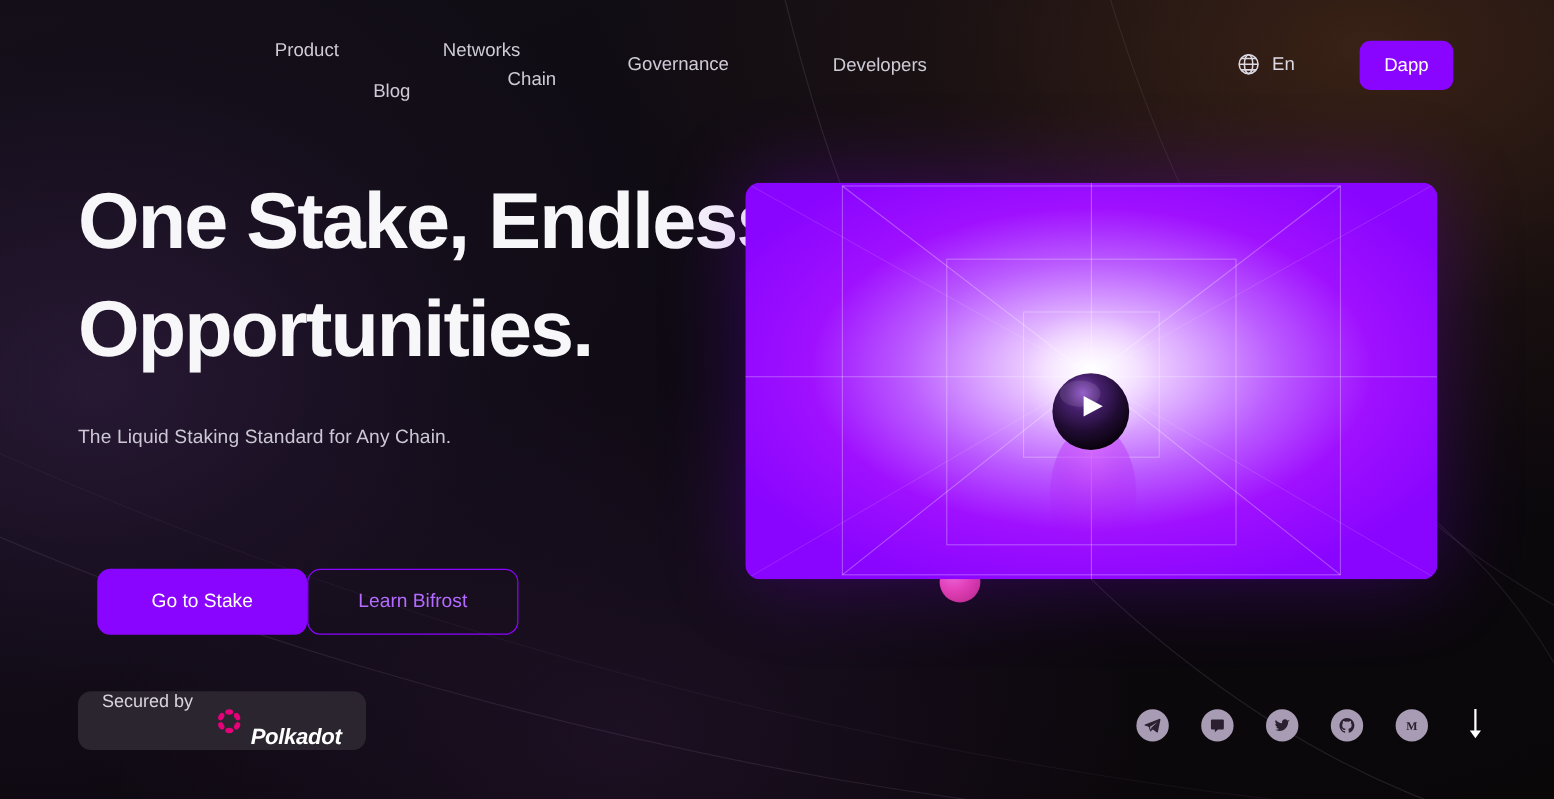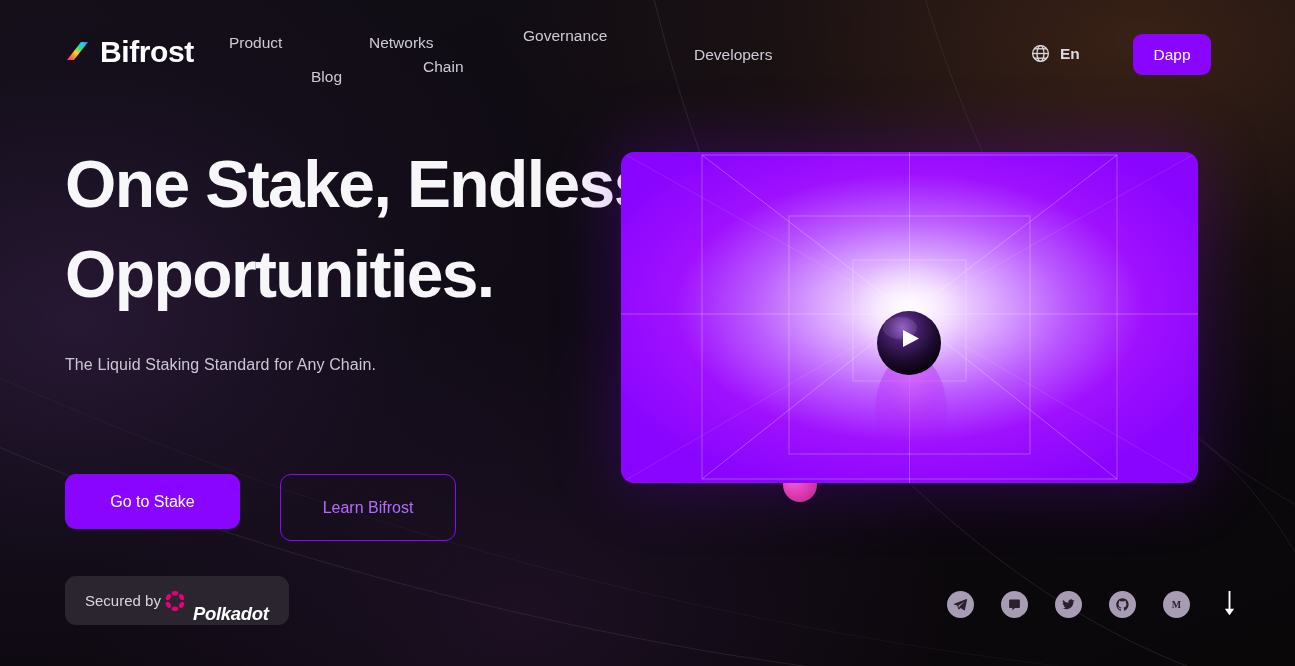--- a/index.html
+++ b/index.html
@@ -35,58 +35,58 @@
   .logo-text{
     font-size:30px; font-weight:700; letter-spacing:-0.4px; color:#ffffff;
     line-height:1;
   }
   .nav-link{
     position:absolute; font-size:15.5px; color:#cfcbd6; cursor:pointer;
     white-space:nowrap; line-height:1;
   }
   .lang{
     position:absolute; left:1030px; top:43px;
-    display:flex; align-items:center; gap:9px; cursor:pointer;font-weight:bold;
+    display:flex; align-items:center; gap:9px; cursor:pointer;
   }
   .lang-label{ font-size:15.5px; color:#ddd9e2; }
   .dapp-btn{
     position:absolute; left:1133px; top:34px;
     width:78px; height:41px; border-radius:9px;
     background:#8a05ff; border:none; color:#fff;
     font-family:inherit; font-size:15.5px; cursor:pointer;
     display:flex; align-items:center; justify-content:center;
   }
   
   .hero{ position:absolute; left:65px; top:140px; z-index:8; }
   .hero-title{
     font-size:66px; font-weight:700; line-height:1.36;
     letter-spacing:-1.6px; color:#f7f6f9;
     white-space:nowrap;
   }
   .hero-sub{
     margin-top:36px; font-size:16px; color:#cbc7d4; letter-spacing:0.1px;
   }
   
-  .cta-row{ position:absolute; left:65px; top:474px; display:flex; gap:40px; z-index:10; }
+  .cta-row{ position:absolute; left:81px; top:474px; display:flex; z-index:10; }
   .btn-primary{
     width:175px; height:55px; border-radius:11px; border:none;
     background:#8a05ff; color:#fff; font-family:inherit; font-size:16px;
     cursor:pointer;
   }
   .btn-outline{
-    width:176px; height:67px; border-radius:11px;
+    width:176px; height:55px; border-radius:11px;
     background:transparent; border:1px solid #8a05ff; color:#b46bff;
     font-family:inherit; font-size:16px; cursor:pointer;
   }
   
   .secured{
     position:absolute; left:65px; top:576px; z-index:10;
     height:49px; padding:0 20px; border-radius:11px;
     background:#2a252f;
-    display:flex; align-items:center; gap:3px; cursor:pointer;
+    display:flex; gap:19px; cursor:pointer;
   }
   .secured-label{ font-size:15px; color:#d9d5e0; }
   .polkadot{ display:flex; align-items:center; gap:7px; }
   .polkadot-text{
     font-size:18.5px; font-weight:700; font-style:italic; color:#fff;
     letter-spacing:-0.3px;
     margin-top:26px;
   }
   
   .socials{
@@ -123,40 +123,24 @@
     <path d="M640,-60 C690,160 760,380 1000,560 C1120,650 1230,690 1340,706" fill="none" stroke="rgba(190,180,205,0.13)" stroke-width="1"></path>
     <path d="M905,-70 C960,130 1040,330 1240,470 C1300,510 1340,530 1380,545" fill="none" stroke="rgba(190,180,205,0.10)" stroke-width="1"></path>
     <path d="M-40,430 C160,520 420,600 700,650 C900,684 1100,700 1330,706" fill="none" stroke="rgba(170,140,180,0.14)" stroke-width="1"></path>
     <path d="M-40,360 C200,470 470,560 760,618 C980,662 1160,680 1340,690" fill="none" stroke="rgba(150,120,165,0.08)" stroke-width="1"></path>
     <path d="M1180,420 C1240,470 1280,520 1310,580" fill="none" stroke="rgba(190,180,205,0.10)" stroke-width="1"></path>
   </svg>
 </div>
 
 <header>
 
-  <div class="logo">
-    <svg class="logo-mark" viewBox="0 0 26 26">
-      <defs>
-        <linearGradient id="lgGrad" x1="0" y1="1" x2="1" y2="0">
-          <stop offset="0%" stop-color="#ff2d8a"></stop>
-          <stop offset="22%" stop-color="#ff7a2f"></stop>
-          <stop offset="42%" stop-color="#ffd428"></stop>
-          <stop offset="62%" stop-color="#3ddc84"></stop>
-          <stop offset="82%" stop-color="#28c8e8"></stop>
-          <stop offset="100%" stop-color="#5a6bff"></stop>
-        </linearGradient>
-      </defs>
-      <path d="M23,3 L9,21 L2,21 L16,3 Z" fill="url(#lgGrad)"></path>
-    </svg>
-    <span class="logo-text">Bifrost</span>
-  </div>
 
   <a class="nav-link" style="left:229px;top:35px;">Product</a>
   <a class="nav-link" style="left:369px;top:35px;text-align:center;">Networks</a>
-  <a class="nav-link" style="left:523px;top:28px;">Governance</a>
+  <a class="nav-link" style="left:523px;top:46px;">Governance</a>
   <a class="nav-link" style="left:694px;top:35px;margin-top:12px;">Developers</a>
   <a class="nav-link" style="left:311px;top:69px;">Blog</a>
   <a class="nav-link" style="left:423px;top:59px;">Chain</a>
 
   <div class="lang">
     <svg width="21" height="21" viewBox="0 0 24 24" fill="none" stroke="#ddd9e2" stroke-width="1.5">
       <circle cx="12" cy="12" r="9"></circle>
       <ellipse cx="12" cy="12" rx="4" ry="9"></ellipse>
       <line x1="3" y1="12" x2="21" y2="12"></line>
       <line x1="4.6" y1="6.6" x2="19.4" y2="6.6"></line>

